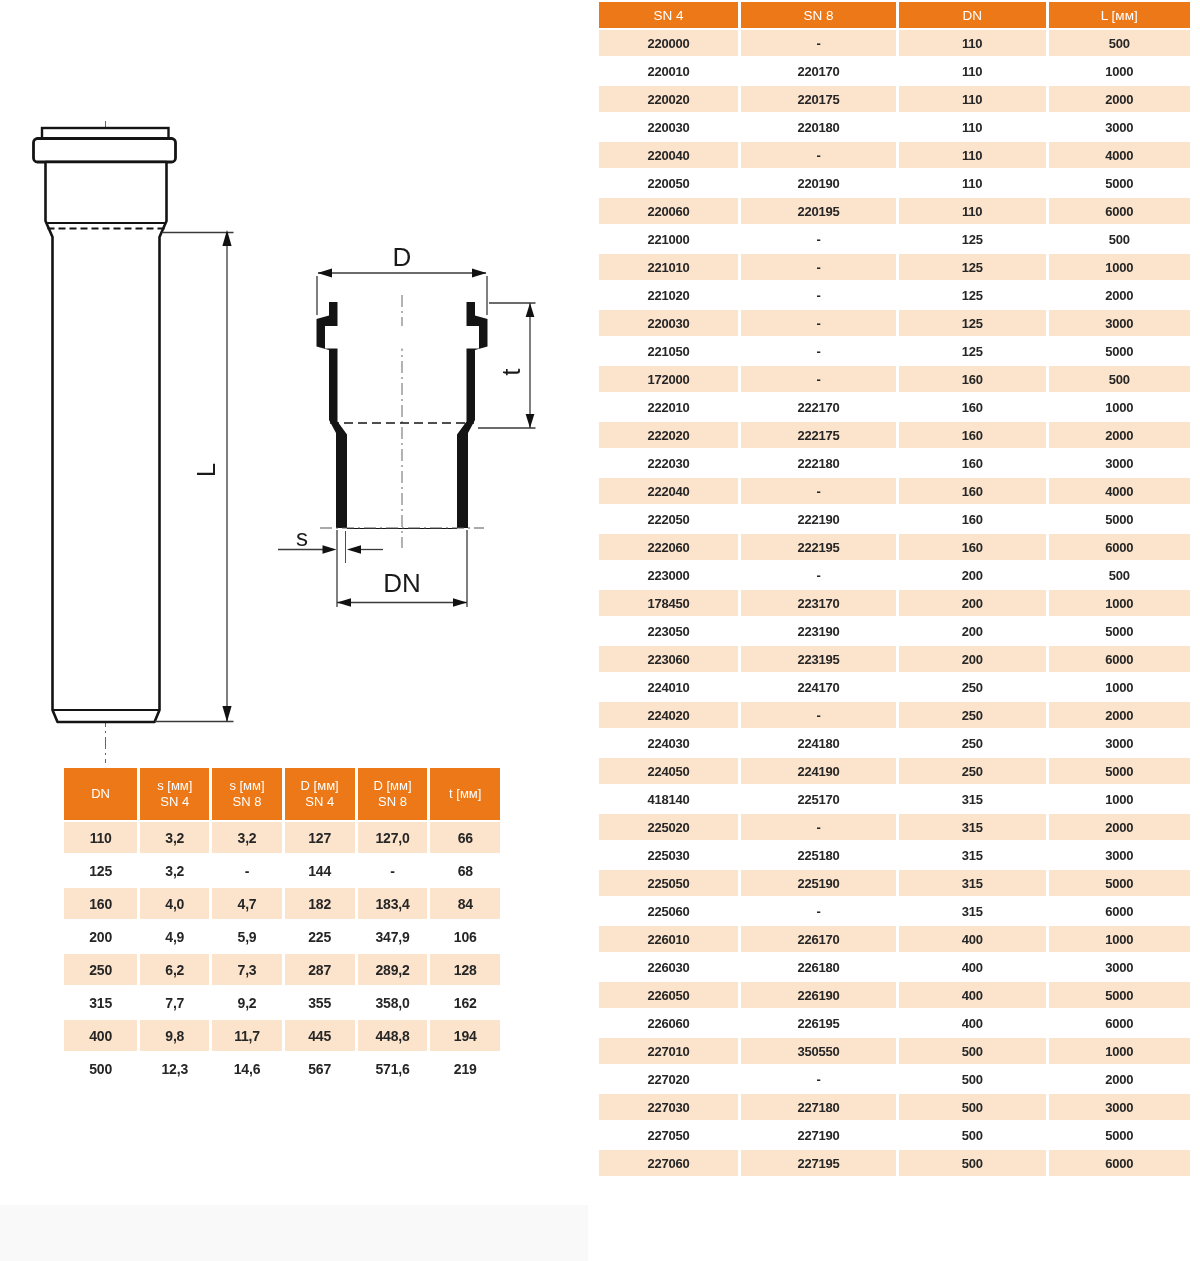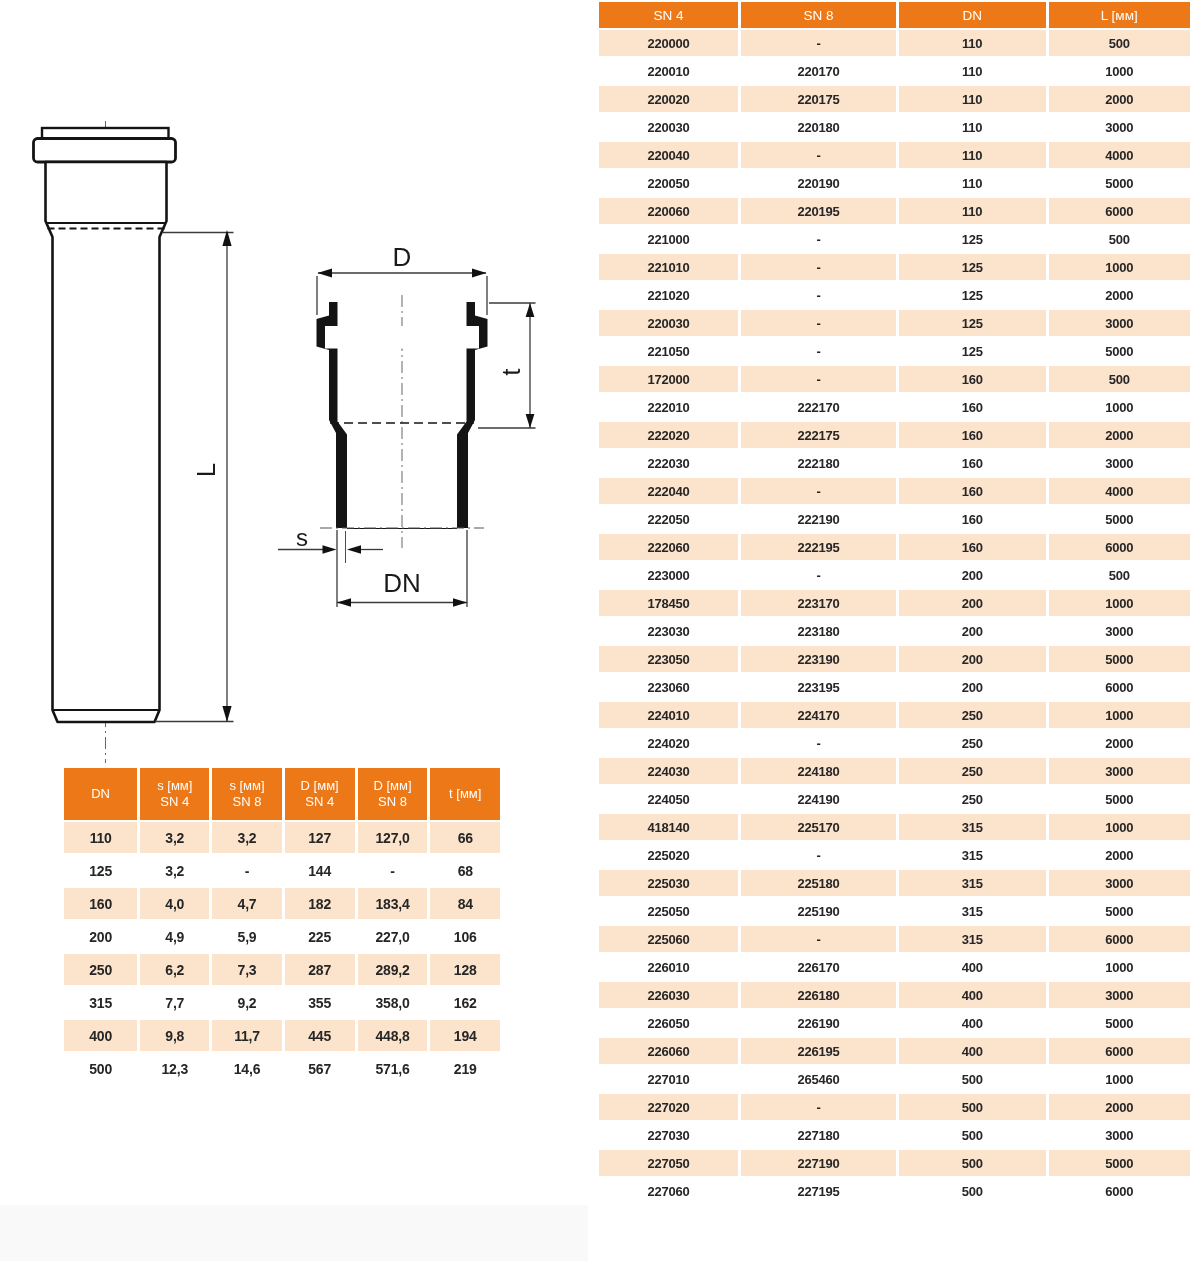--- a/index.html
+++ b/index.html
@@ -187,21 +187,21 @@
           <td>4,7</td>
           <td>182</td>
           <td>183,4</td>
           <td>84</td>
         </tr>
         <tr>
           <td>200</td>
           <td>4,9</td>
           <td>5,9</td>
           <td>225</td>
-          <td>227,0</td>
+          <td>347,9</td>
           <td>106</td>
         </tr>
         <tr>
           <td>250</td>
           <td>6,2</td>
           <td>7,3</td>
           <td>287</td>
           <td>289,2</td>
           <td>128</td>
         </tr>
@@ -368,26 +368,20 @@
           <td>200</td>
           <td>500</td>
         </tr>
         <tr>
           <td>178450</td>
           <td>223170</td>
           <td>200</td>
           <td>1000</td>
         </tr>
         <tr>
-          <td>223030</td>
-          <td>223180</td>
-          <td>200</td>
-          <td>3000</td>
-        </tr>
-        <tr>
           <td>223050</td>
           <td>223190</td>
           <td>200</td>
           <td>5000</td>
         </tr>
         <tr>
           <td>223060</td>
           <td>223195</td>
           <td>200</td>
           <td>6000</td>
@@ -465,21 +459,21 @@
           <td>5000</td>
         </tr>
         <tr>
           <td>226060</td>
           <td>226195</td>
           <td>400</td>
           <td>6000</td>
         </tr>
         <tr>
           <td>227010</td>
-          <td>265460</td>
+          <td>350550</td>
           <td>500</td>
           <td>1000</td>
         </tr>
         <tr>
           <td>227020</td>
           <td>-</td>
           <td>500</td>
           <td>2000</td>
         </tr>
         <tr>

